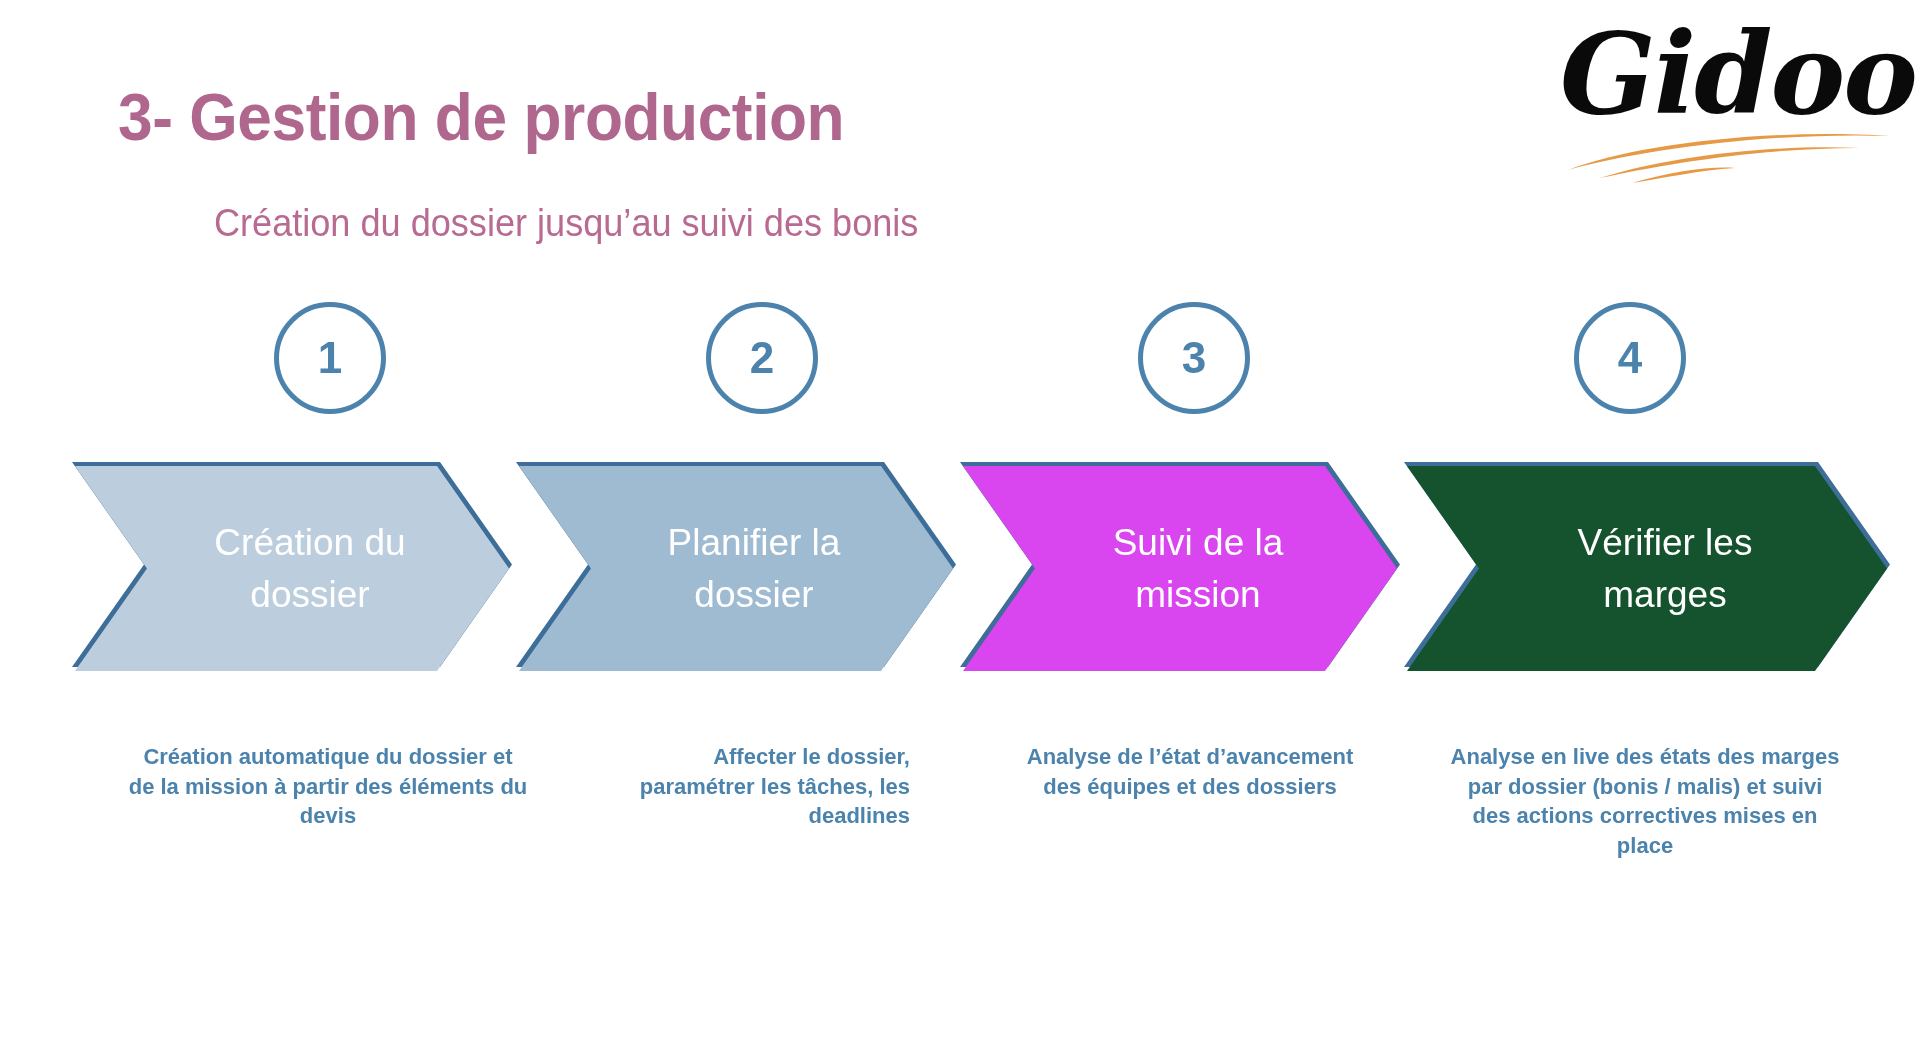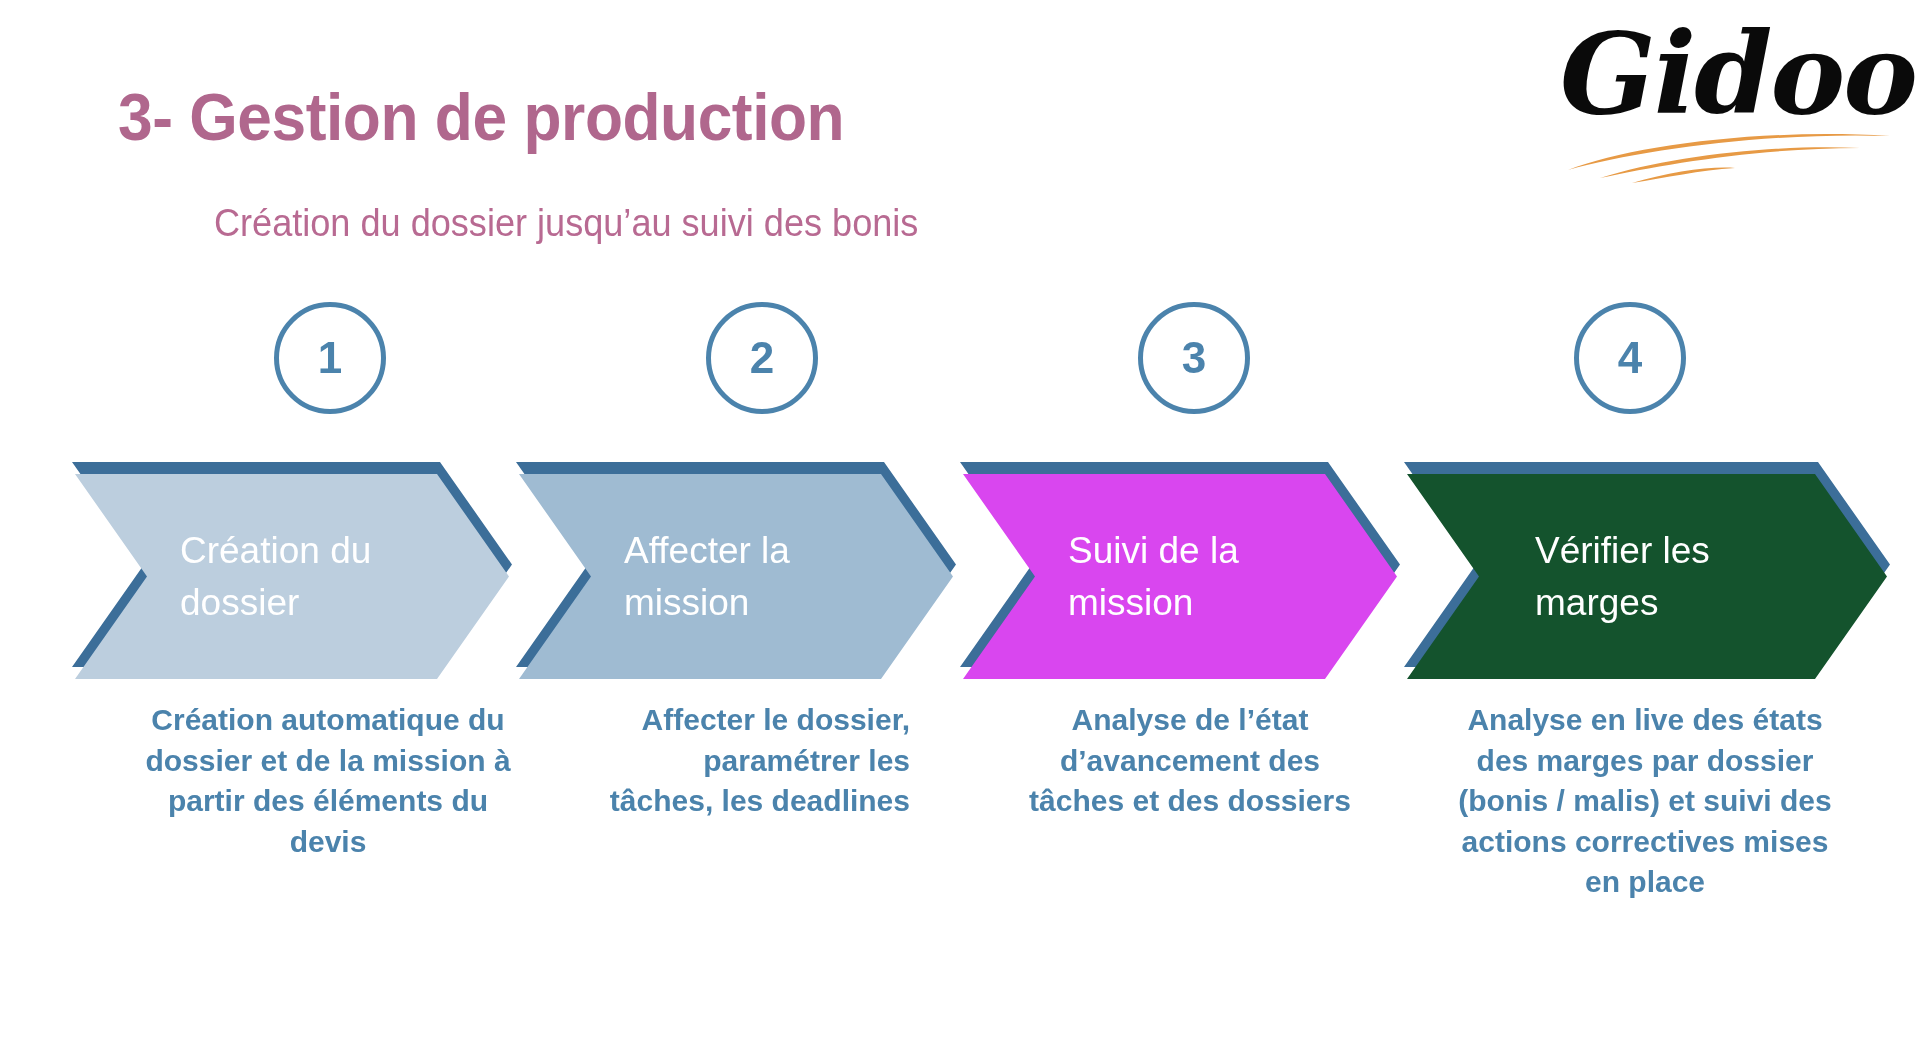--- a/index.html
+++ b/index.html
@@ -85,29 +85,30 @@
   
   #chevron-band {
     position: absolute;
     left: 0;
     top: 462px;
     width: 1920px;
     height: 212px;
   }
   .chevron {
     position: absolute;
-    top: 12px;
+    top: 4px;
     height: 205px;
     box-sizing: border-box;
     display: flex;
     align-items: center;
     justify-content: center;
     color: #ffffff;
     font-size: 37px;
     line-height: 1.38;
+    text-align: center;
     padding: 0 30px;
     clip-path: polygon(0 0, calc(100% - 72px) 0, 100% 50%, calc(100% - 72px) 100%, 0 100%, 72px 50%);
   }
   .chevron.first {
     clip-path: polygon(0 0, calc(100% - 72px) 0, 100% 50%, calc(100% - 72px) 100%, 0 100%, 72px 50%);
   }
   .chevron-outline {
     position: absolute;
     top: 0;
     height: 205px;
@@ -117,22 +118,22 @@
   .chevron-label {
     position: relative;
     z-index: 2;
     max-width: 260px;
     transform: translateX(18px);
   }
 
   
   .desc {
     position: absolute;
-    top: 700px;
-    font-size: 30px;
+    top: 742px;
+    font-size: 22px;
     font-weight: bold;
     line-height: 1.35;
     color: #4B83AC;
     text-align: center;
   }
 </style>
 </head>
 <body>
 
 <div id="slide-title">3- Gestion de production</div>
@@ -163,31 +164,31 @@
 
 <div id="chevron-band">
 
   <div class="chevron-outline" style="left:72px;width:440px;"></div>
   <div class="chevron first" style="left:75px;width:434px;background:#BCCEDE;">
     <span class="chevron-label">Création du dossier</span>
   </div>
 
   <div class="chevron-outline" style="left:516px;width:440px;"></div>
   <div class="chevron" style="left:519px;width:434px;background:#9FBBD2;">
-    <span class="chevron-label">Affecter la mission</span>
+    <span class="chevron-label">Planifier la dossier</span>
   </div>
 
   <div class="chevron-outline" style="left:960px;width:440px;"></div>
   <div class="chevron" style="left:963px;width:434px;background:#d946ef;">
     <span class="chevron-label">Suivi de la mission</span>
   </div>
 
   <div class="chevron-outline" style="left:1404px;width:486px;"></div>
   <div class="chevron" style="left:1407px;width:480px;background:#14532d;">
     <span class="chevron-label">Vérifier les marges</span>
   </div>
 
 </div>
 
 <div class="desc" style="left:128px;width:400px;">Création automatique du dossier et de la mission à partir des éléments du devis</div>
 <div class="desc" style="left:600px;width:310px;text-align:right;">Affecter le dossier, paramétrer les tâches, les deadlines</div>
-<div class="desc" style="left:1010px;width:360px;">Analyse de l’état d’avancement des tâches et des dossiers</div>
+<div class="desc" style="left:1010px;width:360px;">Analyse de l’état d’avancement des équipes et des dossiers</div>
 <div class="desc" style="left:1450px;width:390px;">Analyse en live des états des marges par dossier (bonis / malis) et suivi des actions correctives mises en place</div>
 
 </body></html>

